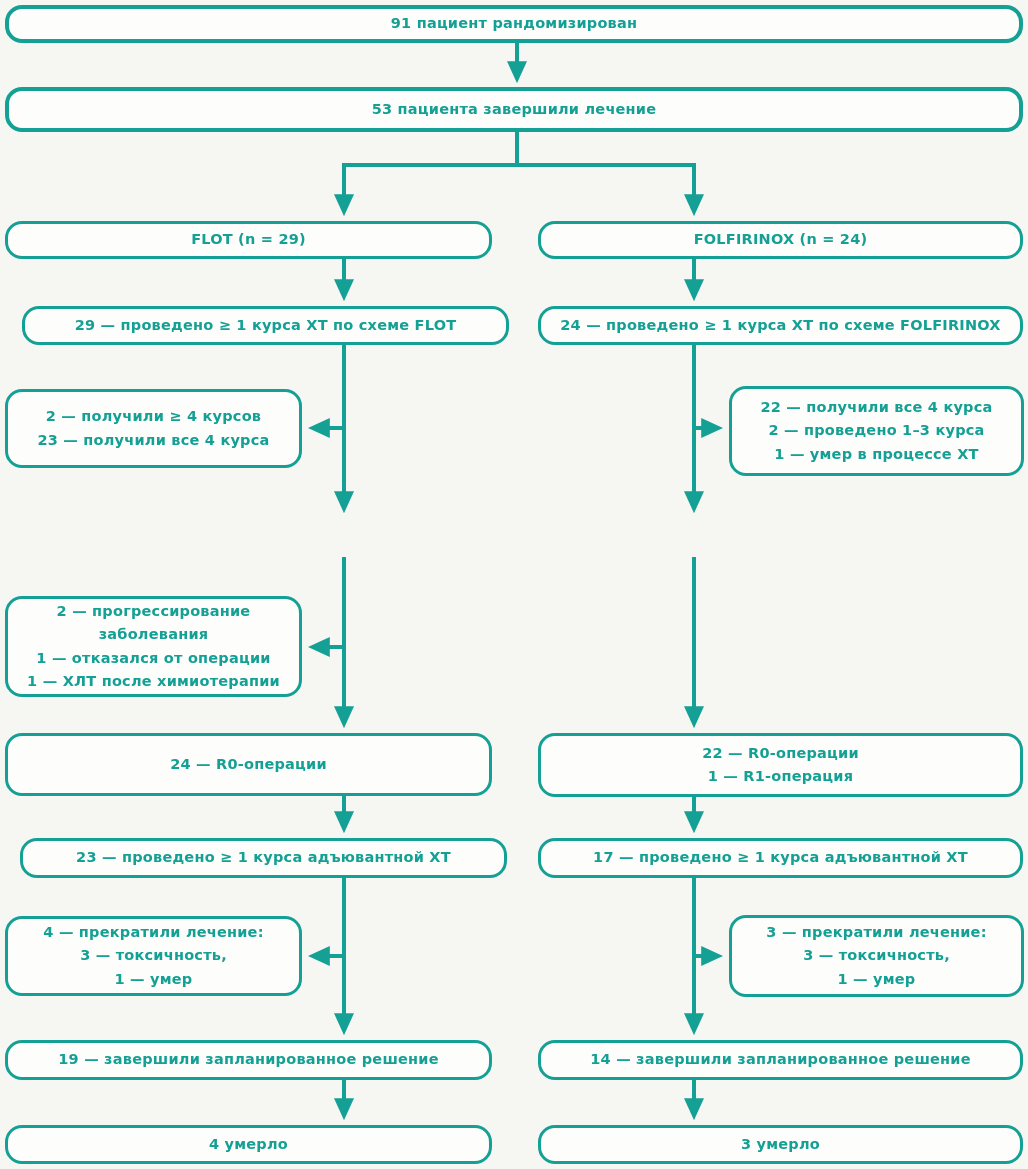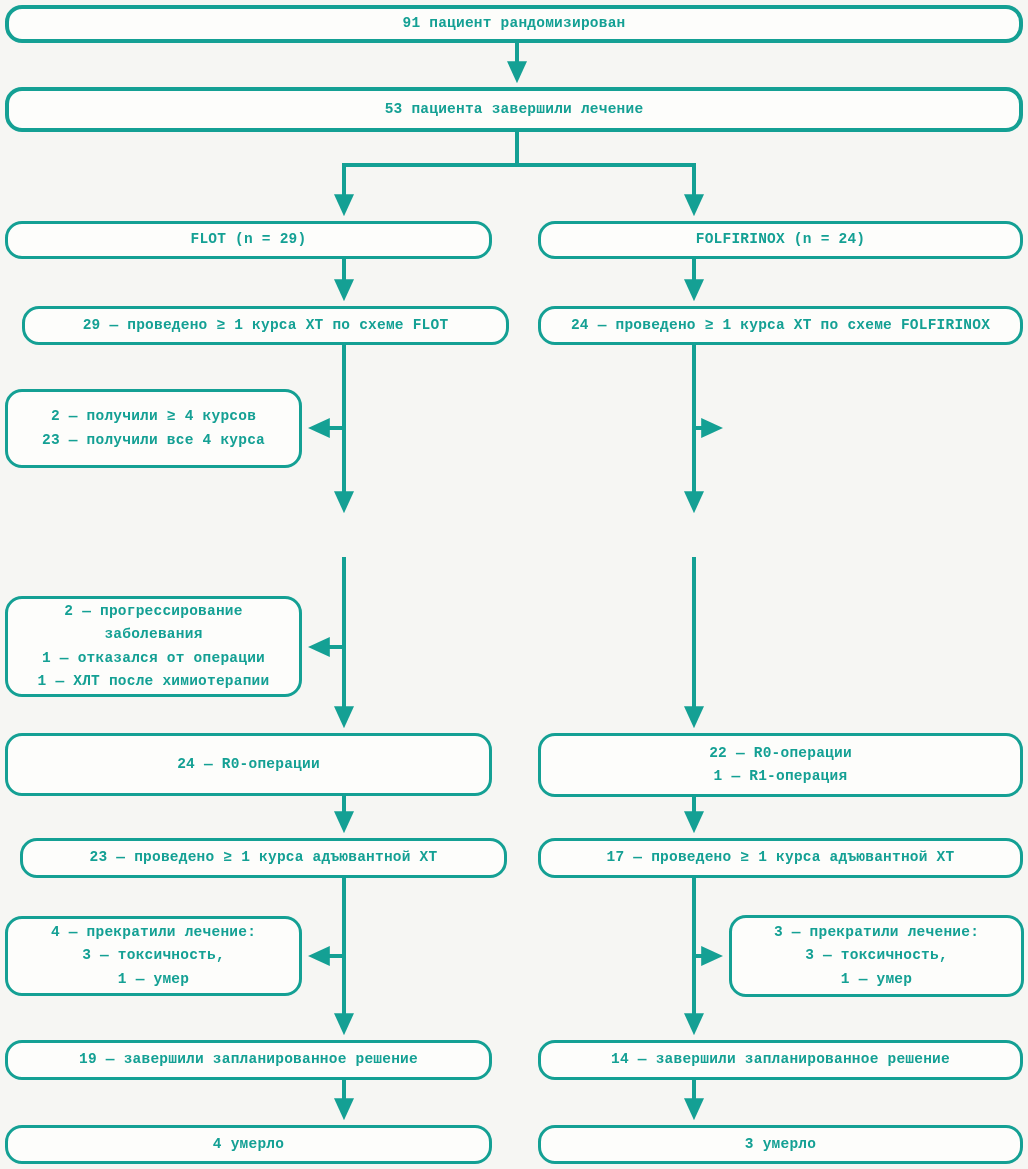--- a/index.html
+++ b/index.html
@@ -11,21 +11,21 @@
   .canvas{
     position:relative;width:1028px;height:1169px;background:var(--bg);
     font-family:"DejaVu Sans","Liberation Sans",sans-serif;overflow:hidden;
   }
   .connectors{position:absolute;left:0;top:0;width:1028px;height:1169px;color:var(--accent);}
   .box{
     position:absolute;box-sizing:border-box;background:var(--box-fill);
     border:3.5px solid var(--accent);border-radius:17px;
     display:flex;flex-direction:column;justify-content:center;align-items:center;
     color:var(--accent);font-weight:bold;font-size:14.5px;line-height:1.62;
-    letter-spacing:.015em;text-align:center;padding:2px 10px;font-family:Liberation Mono, monospace;
+    letter-spacing:.015em;text-align:center;padding:2px 10px;
   }
   .box.full{border-width:4px;}
   .ln{white-space:nowrap;}
 </style>
 </head>
 <body>
 
 <div class="canvas">
 
   <svg class="connectors" width="1028" height="1169" viewBox="0 0 1028 1169" xmlns="http://www.w3.org/2000/svg">
@@ -78,20 +78,25 @@
     <div class="ln">29 — проведено ≥ 1 курса ХТ по схеме FLOT</div>
   </div>
   <div class="box" style="left:538px;top:306px;width:485px;height:39px">
     <div class="ln">24 — проведено ≥ 1 курса ХТ по схеме FOLFIRINOX</div>
   </div>
 
   <div class="box" style="left:5px;top:389px;width:297px;height:79px">
     <div class="ln">2 — получили ≥ 4 курсов</div>
     <div class="ln">23 — получили все 4 курса</div>
   </div>
+  <div class="box" style="left:729px;top:386px;width:295px;height:90px">
+    <div class="ln">22 — получили все 4 курса</div>
+    <div class="ln">2 — проведено 1–3 курса</div>
+    <div class="ln">1 — умер в процессе ХТ</div>
+  </div>
 
 
   <div class="box" style="left:5px;top:596px;width:297px;height:101px">
     <div class="ln">2 — прогрессирование</div>
     <div class="ln">заболевания</div>
     <div class="ln">1 — отказался от операции</div>
     <div class="ln">1 — ХЛТ после химиотерапии</div>
   </div>
 
   <div class="box" style="left:5px;top:733px;width:487px;height:63px">

